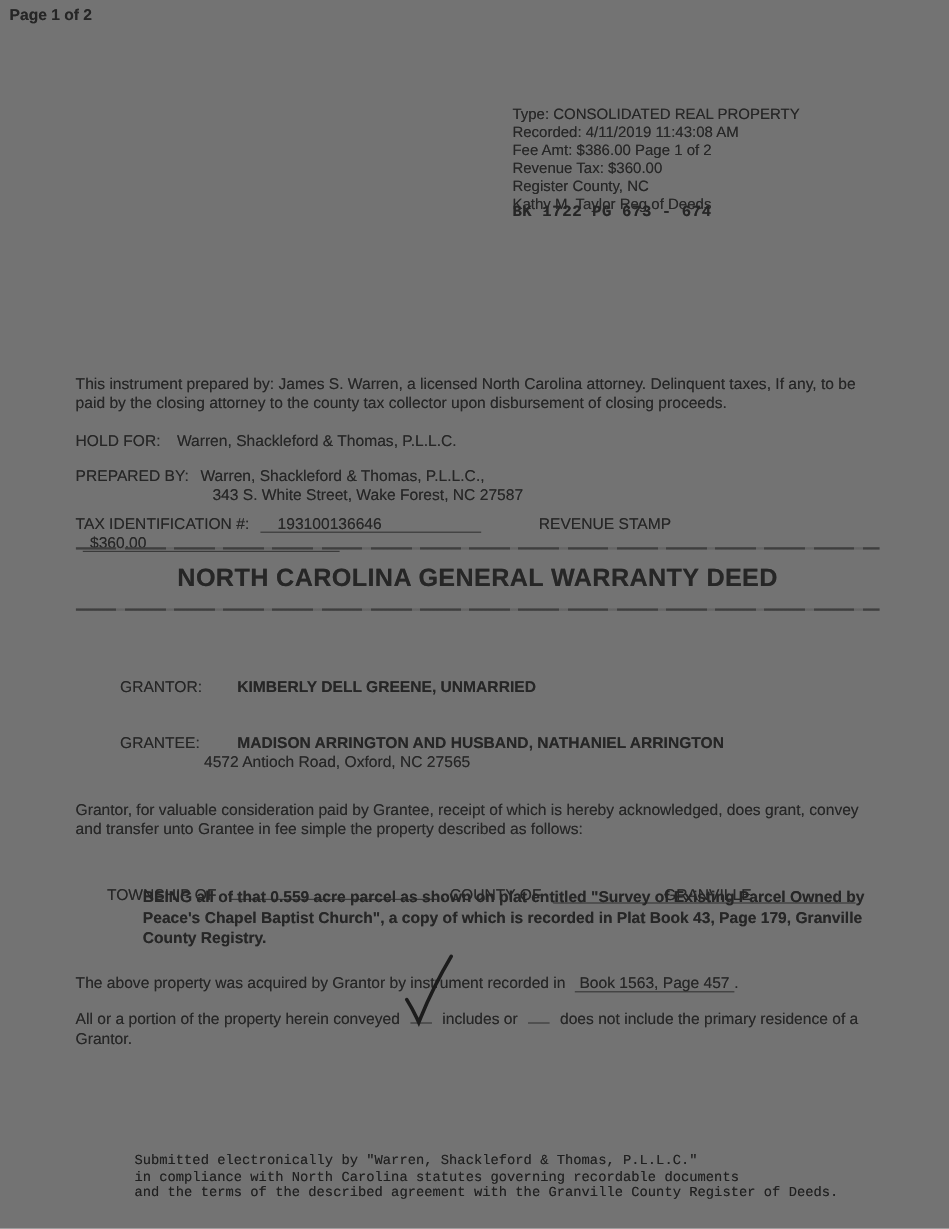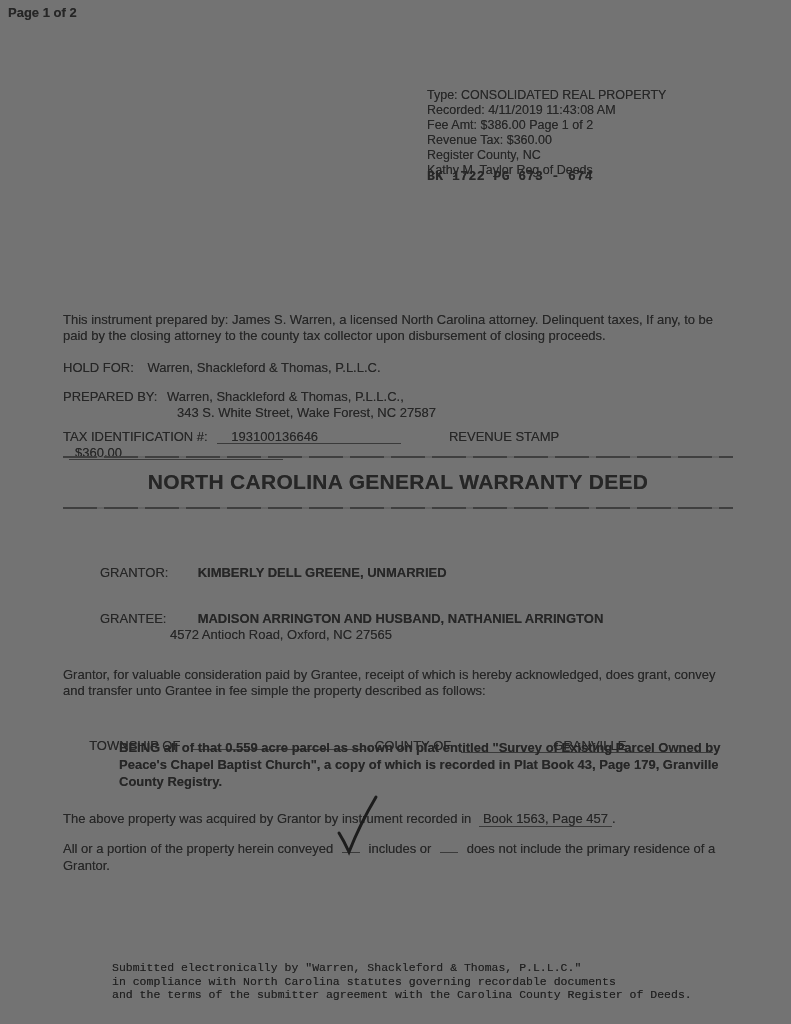--- a/index.html
+++ b/index.html
@@ -117,16 +117,16 @@
     <span>does not include the primary residence of a Grantor.</span>
   </div>
 
   <svg class="check-svg" viewBox="0 0 46 62">
     <path d="M5 39 Q10 47 15 58 Q26 30 42 3" fill="none" stroke="#1c1c1c" stroke-width="3" stroke-linecap="round"></path>
   </svg>
 
   <div class="abs" style="left:112px;top:961px;">
     <div class="footer-line scan">Submitted electronically by "Warren, Shackleford &amp; Thomas, P.L.L.C."</div>
     <div class="footer-line scan">in compliance with North Carolina statutes governing recordable documents</div>
-    <div class="footer-line scan">and the terms of the submitter agreement with the Carolina County Register of Deeds.</div>
+    <div class="footer-line scan">and the terms of the described agreement with the Granville County Register of Deeds.</div>
   </div>
 
 </div>
 
 </body></html>

